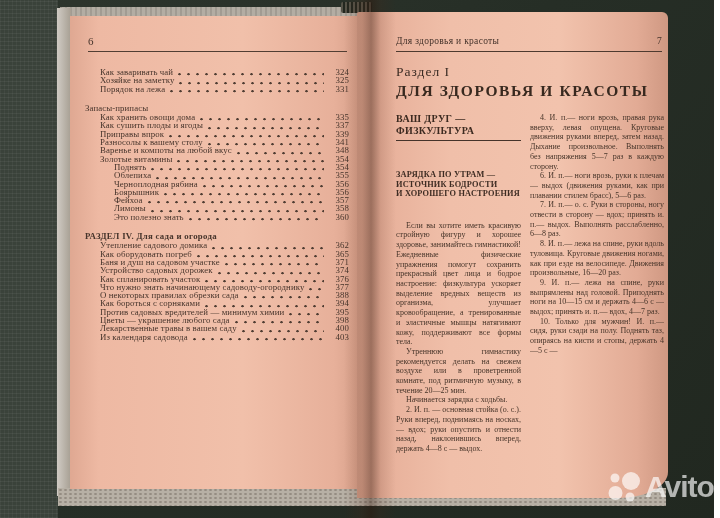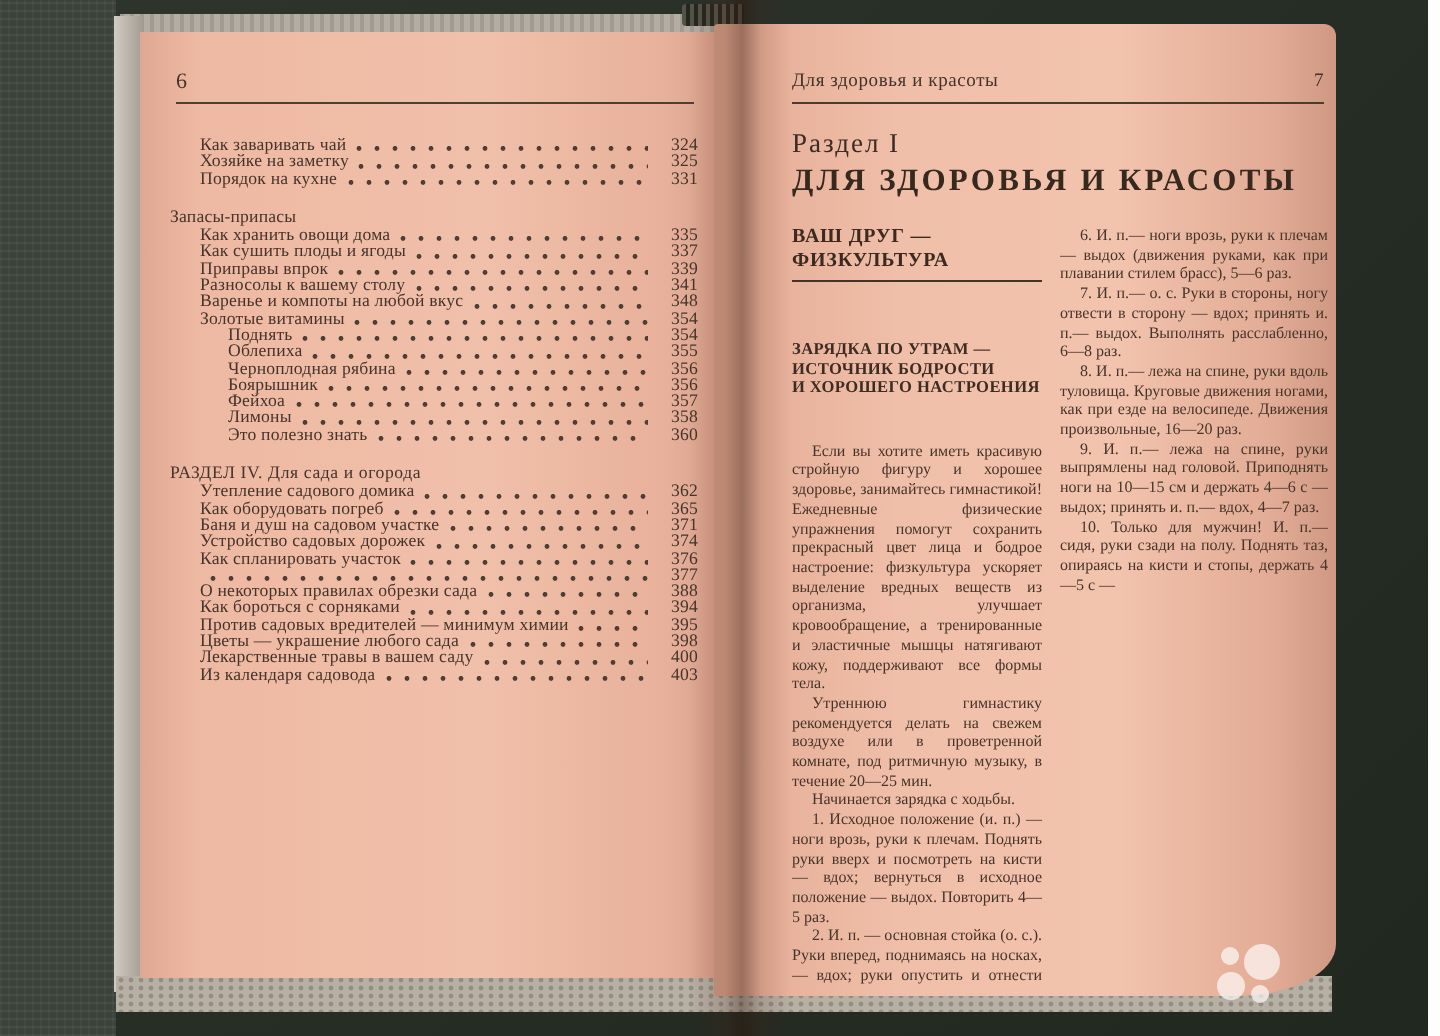--- a/index.html
+++ b/index.html
@@ -58,21 +58,21 @@
   .lp-header{
     position:absolute;left:18px;right:10px;top:19px;
     border-bottom:1.2px solid #513e33;padding-bottom:4px;
     font-size:11px;line-height:12px;
   }
   .toc{position:absolute;left:15px;right:8px;top:52px;}
   .toc-row{display:flex;align-items:baseline;font-size:8.8px;line-height:8.3px;letter-spacing:.1px;color:#46342b;}
   .toc-row.lvl1{padding-left:15px;}
   .toc-row.lvl2{padding-left:29px;}
   .toc-heading{margin-top:11px;margin-bottom:1px;}
-  .toc-heading.bold{font-weight:normal;letter-spacing:.3px;}
+  .toc-heading.bold{font-weight:bold;letter-spacing:.3px;}
   .toc-label{white-space:nowrap;}
   .dots{
     flex:1;align-self:flex-end;height:7px;margin:0 3px 0 5px;min-width:10px;
     background-image:radial-gradient(circle at 1.5px 5.2px,#503d33 1px,rgba(0,0,0,0) 1.4px);
     background-size:9px 7px;background-repeat:repeat-x;
   }
   .toc-page{width:22px;text-align:right;flex-shrink:0;}
   
   .rp-header{
     position:absolute;left:39px;right:6px;top:24px;
@@ -121,21 +121,21 @@
           <span class="toc-label">Как заваривать чай</span>
           <span class="dots"></span>
           <span class="toc-page">324</span>
         </div>
         <div class="toc-row lvl1">
           <span class="toc-label">Хозяйке на заметку</span>
           <span class="dots"></span>
           <span class="toc-page">325</span>
         </div>
         <div class="toc-row lvl1">
-          <span class="toc-label">Порядок на кухне</span>
+          <span class="toc-label">Порядок на лежа</span>
           <span class="dots"></span>
           <span class="toc-page">331</span>
         </div>
         <div class="toc-row lvl0 toc-heading">
           <span class="toc-label">Запасы-припасы</span>
         </div>
         <div class="toc-row lvl1">
           <span class="toc-label">Как хранить овощи дома</span>
           <span class="dots"></span>
           <span class="toc-page">335</span>
@@ -222,20 +222,21 @@
           <span class="toc-label">Устройство садовых дорожек</span>
           <span class="dots"></span>
           <span class="toc-page">374</span>
         </div>
         <div class="toc-row lvl1">
           <span class="toc-label">Как спланировать участок</span>
           <span class="dots"></span>
           <span class="toc-page">376</span>
         </div>
         <div class="toc-row lvl1">
+          <span class="toc-label">Что нужно знать начинающему садоводу-огороднику</span>
           <span class="dots"></span>
           <span class="toc-page">377</span>
         </div>
         <div class="toc-row lvl1">
           <span class="toc-label">О некоторых правилах обрезки сада</span>
           <span class="dots"></span>
           <span class="toc-page">388</span>
         </div>
         <div class="toc-row lvl1">
           <span class="toc-label">Как бороться с сорняками</span>
@@ -281,39 +282,40 @@
         <div class="col1-rule"></div>
         <div class="subhead">
             <div>ЗАРЯДКА ПО УТРАМ —</div>
             <div>ИСТОЧНИК БОДРОСТИ</div>
             <div>И ХОРОШЕГО НАСТРОЕНИЯ</div>
           </div>
         <div class="para-block">
             <p class="para indent">Если вы хотите иметь красивую стройную фигуру и хорошее здоровье, занимайтесь гимнастикой! Ежедневные физические упражнения помогут сохранить прекрасный цвет лица и бодрое настроение: физкультура ускоряет выделение вредных веществ из организма, улучшает кровообращение, а тренированные и эластичные мышцы натягивают кожу, поддерживают все формы тела.</p>
             <p class="para indent">Утреннюю гимнастику рекомендуется делать на свежем воздухе или в проветренной комнате, под ритмичную музыку, в течение 20—25 мин.</p>
             <p class="para indent">Начинается зарядка с ходьбы.</p>
-            <p class="para indent">1. Исходное положение (и. п.) — ноги врозь, руки к плечам. Поднять руки вверх и посмотреть на кисти — вдох; вернуться в исходное положение — выдох. Повторить 4—5 раз.</p>
             <p class="para indent">2. И. п. — основная стойка (о. с.). Руки вперед, поднимаясь на носках,— вдох; руки опустить и отнести назад, наклонившись вперед, держать 4—8 с — выдох.</p>
           </div>
       </div>
       <div class="col2">
         <div>
+            <p class="para indent">4. И. п.— ноги врозь, правая рука вверху, левая опущена. Круговые движения руками вперед, затем назад. Дыхание произвольное. Выполнять без напряжения 5—7 раз в каждую сторону.</p>
             <p class="para indent">6. И. п.— ноги врозь, руки к плечам — выдох (движения руками, как при плавании стилем брасс), 5—6 раз.</p>
             <p class="para indent">7. И. п.— о. с. Руки в стороны, ногу отвести в сторону — вдох; принять и. п.— выдох. Выполнять расслабленно, 6—8 раз.</p>
             <p class="para indent">8. И. п.— лежа на спине, руки вдоль туловища. Круговые движения ногами, как при езде на велосипеде. Движения произвольные, 16—20 раз.</p>
             <p class="para indent">9. И. п.— лежа на спине, руки выпрямлены над головой. Приподнять ноги на 10—15 см и держать 4—6 с — выдох; принять и. п.— вдох, 4—7 раз.</p>
             <p class="para indent">10. Только для мужчин! И. п.— сидя, руки сзади на полу. Поднять таз, опираясь на кисти и стопы, держать 4—5 с —</p>
           </div>
       </div>
     </div>
   </div>
 
   <div class="gutter"></div>
 </div>
 
 <div class="watermark">
   <svg width="36" height="34" viewBox="0 0 36 34">
     <circle cx="9" cy="8" r="4.5" fill="currentColor"></circle>
     <circle cx="25" cy="11" r="9" fill="currentColor"></circle>
     <circle cx="9.5" cy="23" r="7" fill="currentColor"></circle>
     <circle cx="24" cy="27" r="4.5" fill="currentColor"></circle>
   </svg>
+  <span class="wm-text">Avito</span>
 </div>
 
 </body></html>

